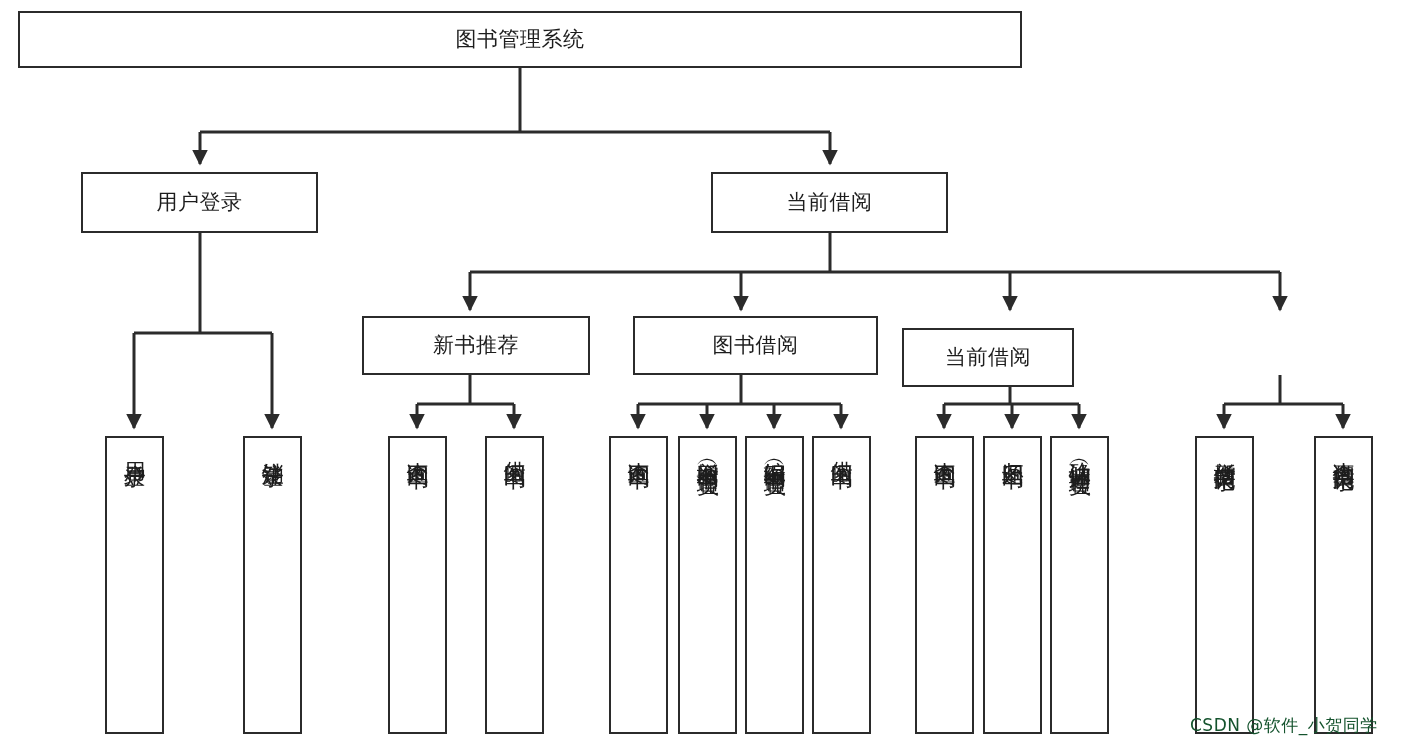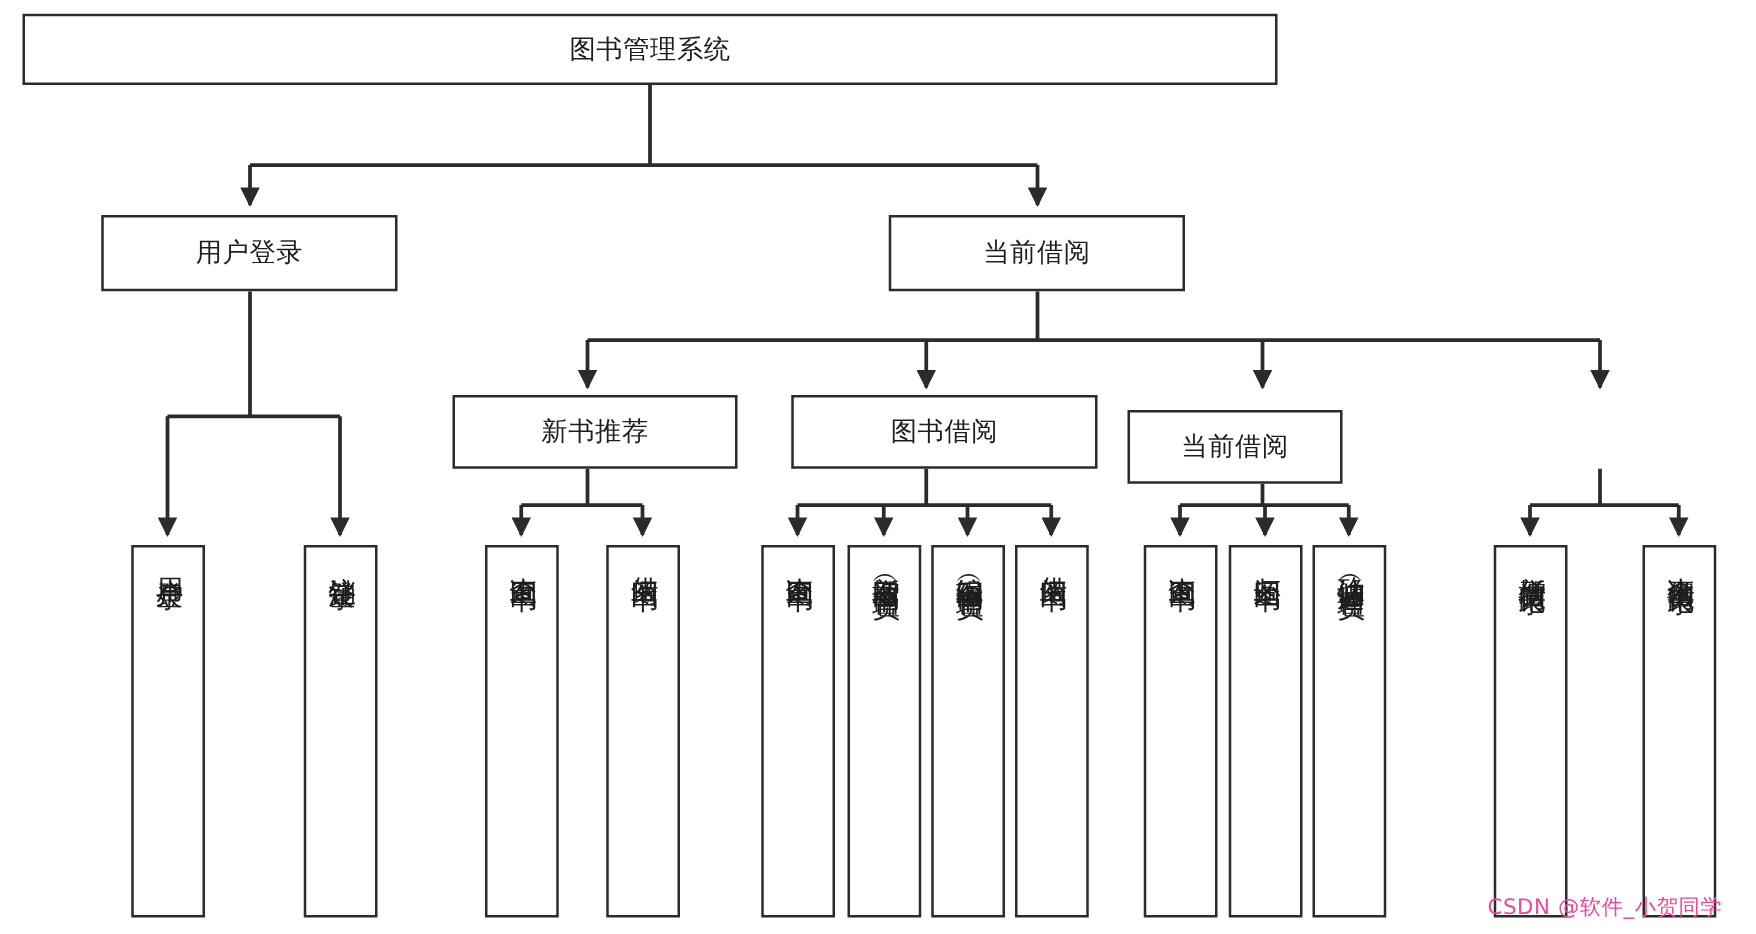--- a/index.html
+++ b/index.html
@@ -4,21 +4,21 @@
 <style>
   html,body{margin:0;padding:0;background:#ffffff;}
   body{font-family:"DejaVu Sans","Liberation Sans",sans-serif;}
   #stage{position:relative;width:1405px;height:747px;background:#ffffff;overflow:hidden;}
   #wires{position:absolute;left:0;top:0;width:1405px;height:747px;}
   .node{position:absolute;box-sizing:border-box;background:#ffffff;border:2.5px solid #2b2b2b;display:flex;align-items:center;justify-content:center;}
   .node .lbl{color:#1d1d1d;letter-spacing:0.5px;white-space:nowrap;}
   .h-node .lbl{font-size:21px;line-height:1;}
   .v-node{padding:6px 0;align-items:flex-start;}
   .v-node .lbl{writing-mode:vertical-rl;text-orientation:upright;font-size:22px;line-height:1.12;letter-spacing:2px;text-align:center;}
-  .watermark{position:absolute;color:#ec4899;font-size:17px;letter-spacing:0.5px;white-space:nowrap;pointer-events:none;}
+  .watermark{position:absolute;color:#14532d;font-size:17px;letter-spacing:0.5px;white-space:nowrap;pointer-events:none;}
 </style>
 </head>
 <body>
 
 <div id="stage">
 
   <svg id="wires" viewBox="0 0 1405 747" xmlns="http://www.w3.org/2000/svg">
     <defs>
       <marker id="arrow" viewBox="0 0 10 10" refX="9" refY="5" markerWidth="5.2" markerHeight="5.2" orient="auto-start-reverse">
         <path d="M 0 0 L 10 5 L 0 10 z" fill="#2b2b2b"></path>

